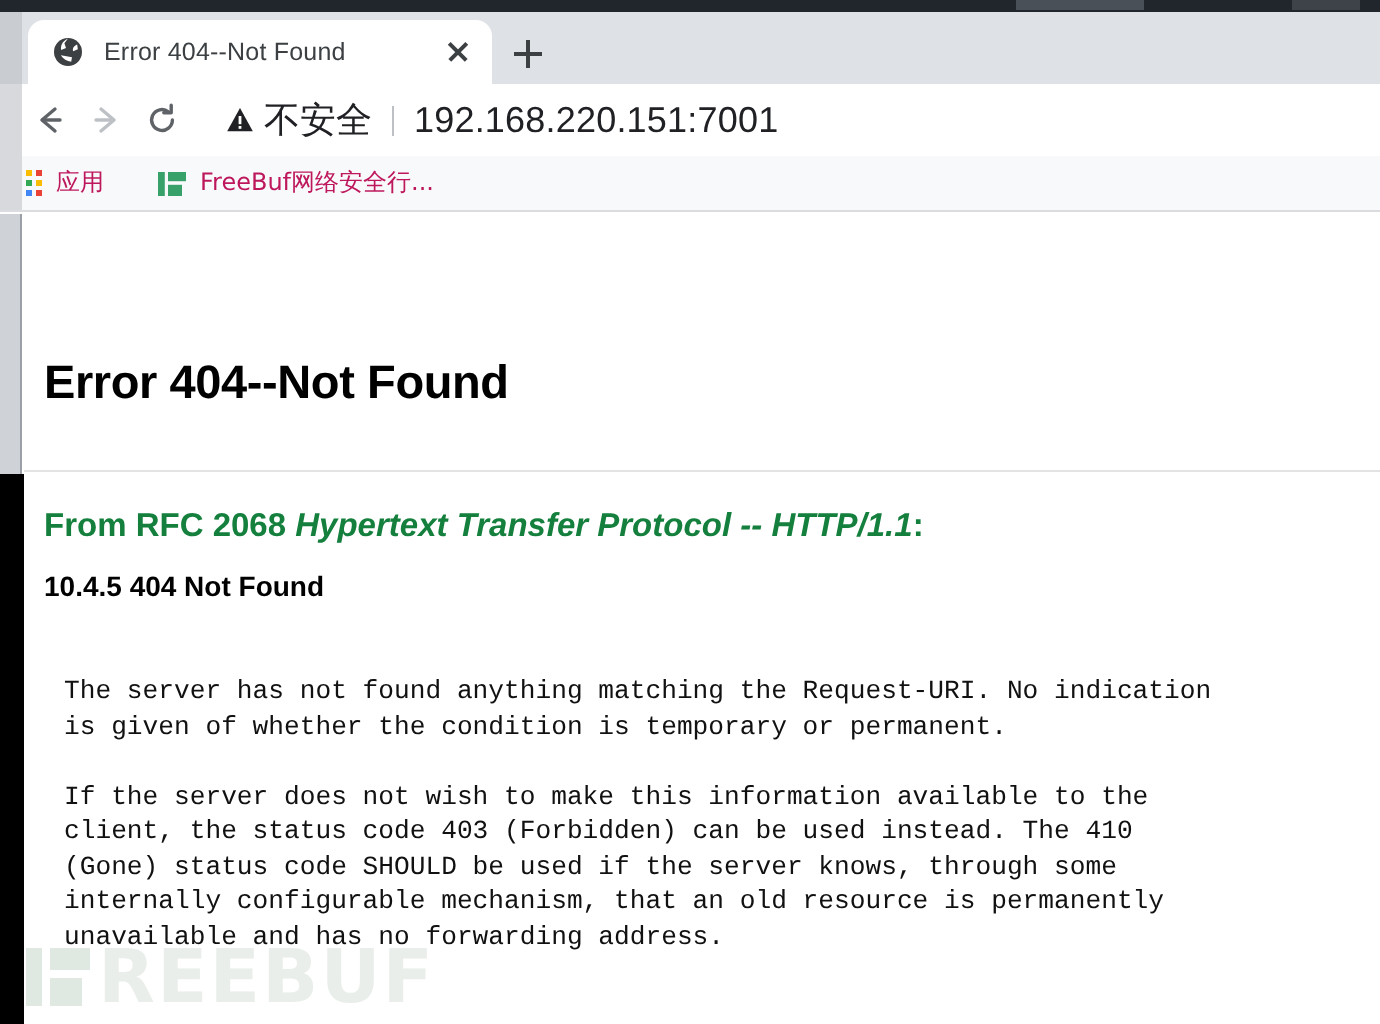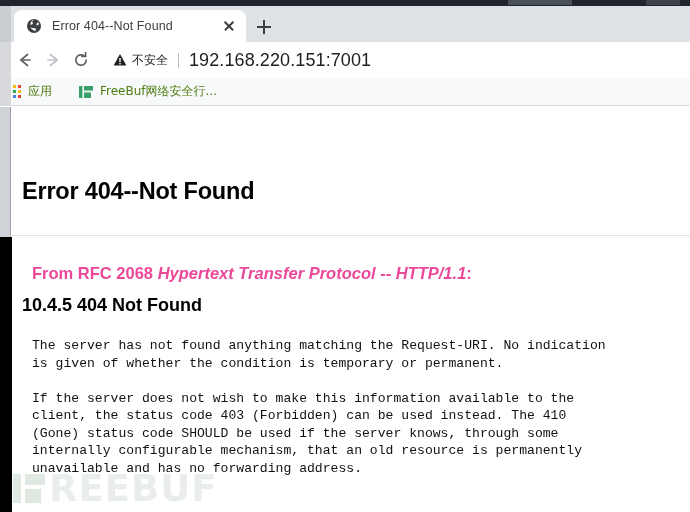--- a/index.html
+++ b/index.html
@@ -153,21 +153,21 @@
     color: #202124;
     min-width: 0;
   }
   .warn-icon {
     flex: 0 0 14px;
     width: 14px; height: 14px;
     margin-right: 5px;
     display: block;
   }
   .not-secure {
-    font-size: 12px;
+    font-size: 18px;
     color: #202124;
     white-space: nowrap;
     font-family: Liberation Serif, serif;
   }
   .omni-sep {
     width: 1px;
     height: 15px;
     background: #bdc1c6;
     margin: 0 10px;
     flex: 0 0 1px;
@@ -210,21 +210,21 @@
   }
   .bm:first-of-type { margin-left: 14px; }
   .bm-icon {
     flex: 0 0 16px;
     width: 16px; height: 16px;
     margin-right: 6px;
     display: block;
   }
   .bm-label {
     font-size: 12px;
-    color: #4d7c0f;
+    color: #be185d;
     white-space: nowrap;
     overflow: hidden;
     text-overflow: ellipsis;
     font-family: "DejaVu Sans", sans-serif;
   }
   .bm-spacer { width: 10px; flex: 0 0 10px; }
 
   
   .apps-grid {
     display: grid;
@@ -283,35 +283,35 @@
     font-family: "Liberation Sans", sans-serif;
   }
   .hr-rule {
     position: absolute;
     left: 0; top: 128px;
     width: 678px;
     height: 1px;
     background: #e3e3e3;
   }
   h2.rfc-line {
-    margin: 10px;
+    margin: 0;
     position: absolute;
     left: 10px; top: 147px;
     font-size: 16.5px;
     font-weight: bold;
-    color: #ec4899;
+    color: #15803d;
     white-space: nowrap;
     font-family: "Liberation Sans", sans-serif;
   }
   h2.rfc-line .ital { font-style: italic; }
   h3.sec-line {
     margin: 0;
     position: absolute;
-    left: 10px; top: 188px;
-    font-size: 18px;
+    left: 10px; top: 178px;
+    font-size: 14px;
     font-weight: bold;
     color: #000000;
     white-space: nowrap;
     font-family: "Liberation Sans", sans-serif;
   }
   pre.body-pre {
     margin: 10px;
     position: absolute;
     left: 10px; top: 220px;
     font-family: "Liberation Mono", monospace;

